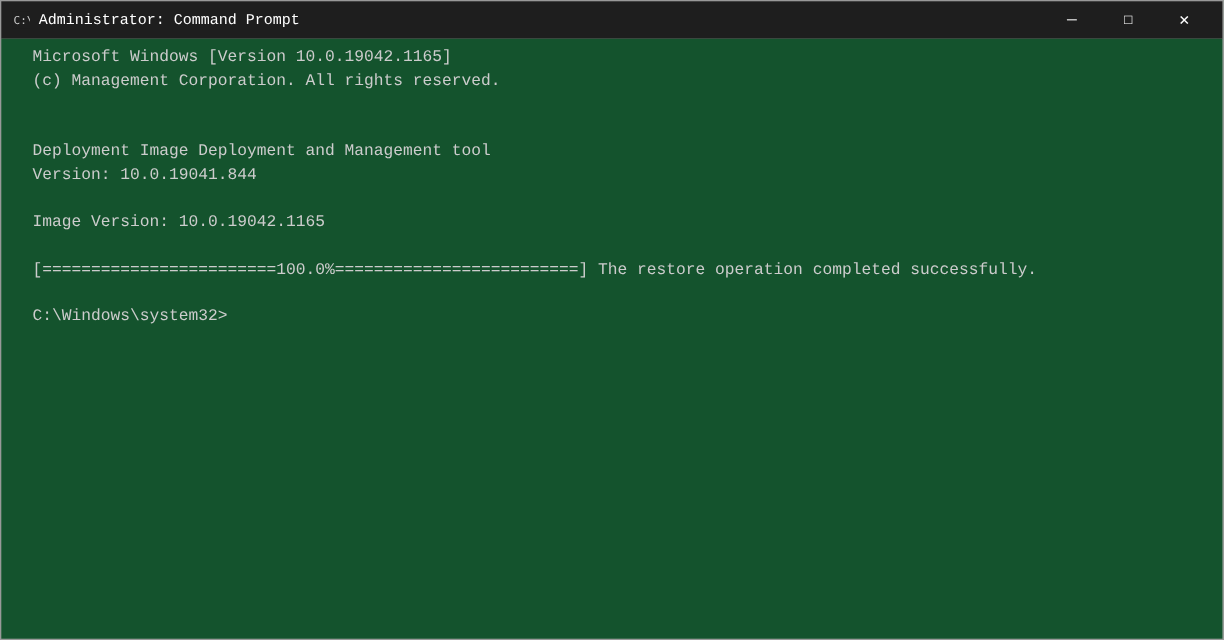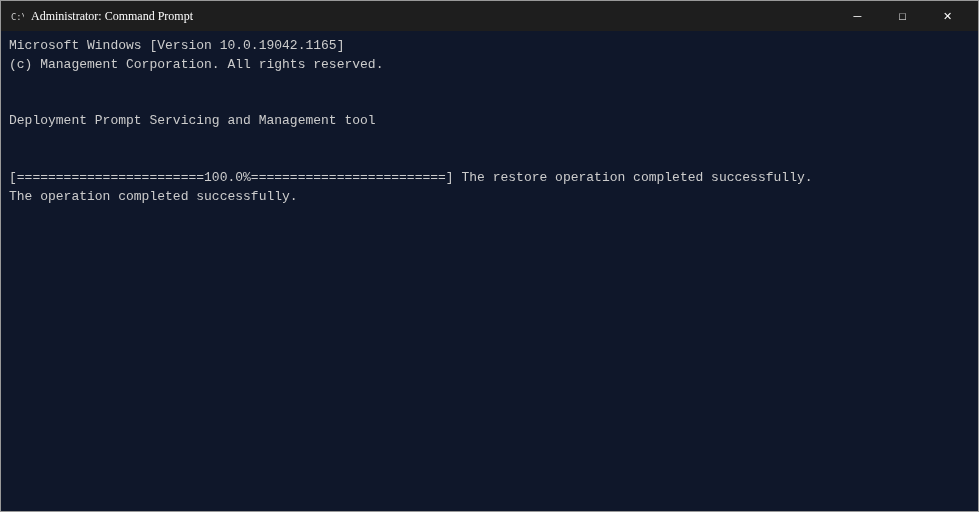--- a/index.html
+++ b/index.html
@@ -42,21 +42,21 @@
 
     .titlebar-icon svg {
       width: 14px;
       height: 14px;
     }
 
     .titlebar-title {
       color: #ffffff;
       font-size: 12px;
       flex: 1;
-      font-family: Liberation Serif, serif;
+      font-family: Liberation Mono, monospace;
     }
 
     .titlebar-controls {
       display: flex;
       align-items: center;
       gap: 0;
     }
 
     .titlebar-btn {
       width: 45px;
@@ -67,25 +67,25 @@
       color: #ffffff;
       font-size: 11px;
       cursor: pointer;
       background: transparent;
       border: none;
       outline: none;
     }
 
     .console {
       flex: 1;
-      background: #0f172a;
+      background: #14532d;
       color: #cccccc;
       font-family: 'Consolas', 'Courier New', monospace;
       font-size: 13px;
-      padding: 6px 8px;
+      padding: 6px 25px;
       overflow: hidden;
       line-height: 1.45;
     }
 
     .console-line {
       white-space: pre;
       display: block;
     }
 
     .progress-line {
@@ -115,20 +115,22 @@
       <button class="titlebar-btn">□</button>
       <button class="titlebar-btn close">✕</button>
     </div>
   </div>
 
   <div class="console">
     <span class="console-line">Microsoft Windows [Version 10.0.19042.1165]</span>
     <span class="console-line">(c) Management Corporation. All rights reserved.</span>
     <span class="empty-line"></span>
     <span class="empty-line"></span>
-    <span class="console-line">Deployment Prompt Servicing and Management tool</span>
+    <span class="console-line">Deployment Image Deployment and Management tool</span>
+    <span class="console-line">Version: 10.0.19041.844</span>
     <span class="empty-line"></span>
+    <span class="console-line">Image Version: 10.0.19042.1165</span>
     <span class="empty-line"></span>
     <span class="progress-line">[========================100.0%=========================] The restore operation completed successfully.</span>
-    <span class="console-line">The operation completed successfully.</span>
     <span class="empty-line"></span>
+    <span class="console-line">C:\Windows\system32&gt;</span>
   </div>
 </div>
 
 </body></html>

